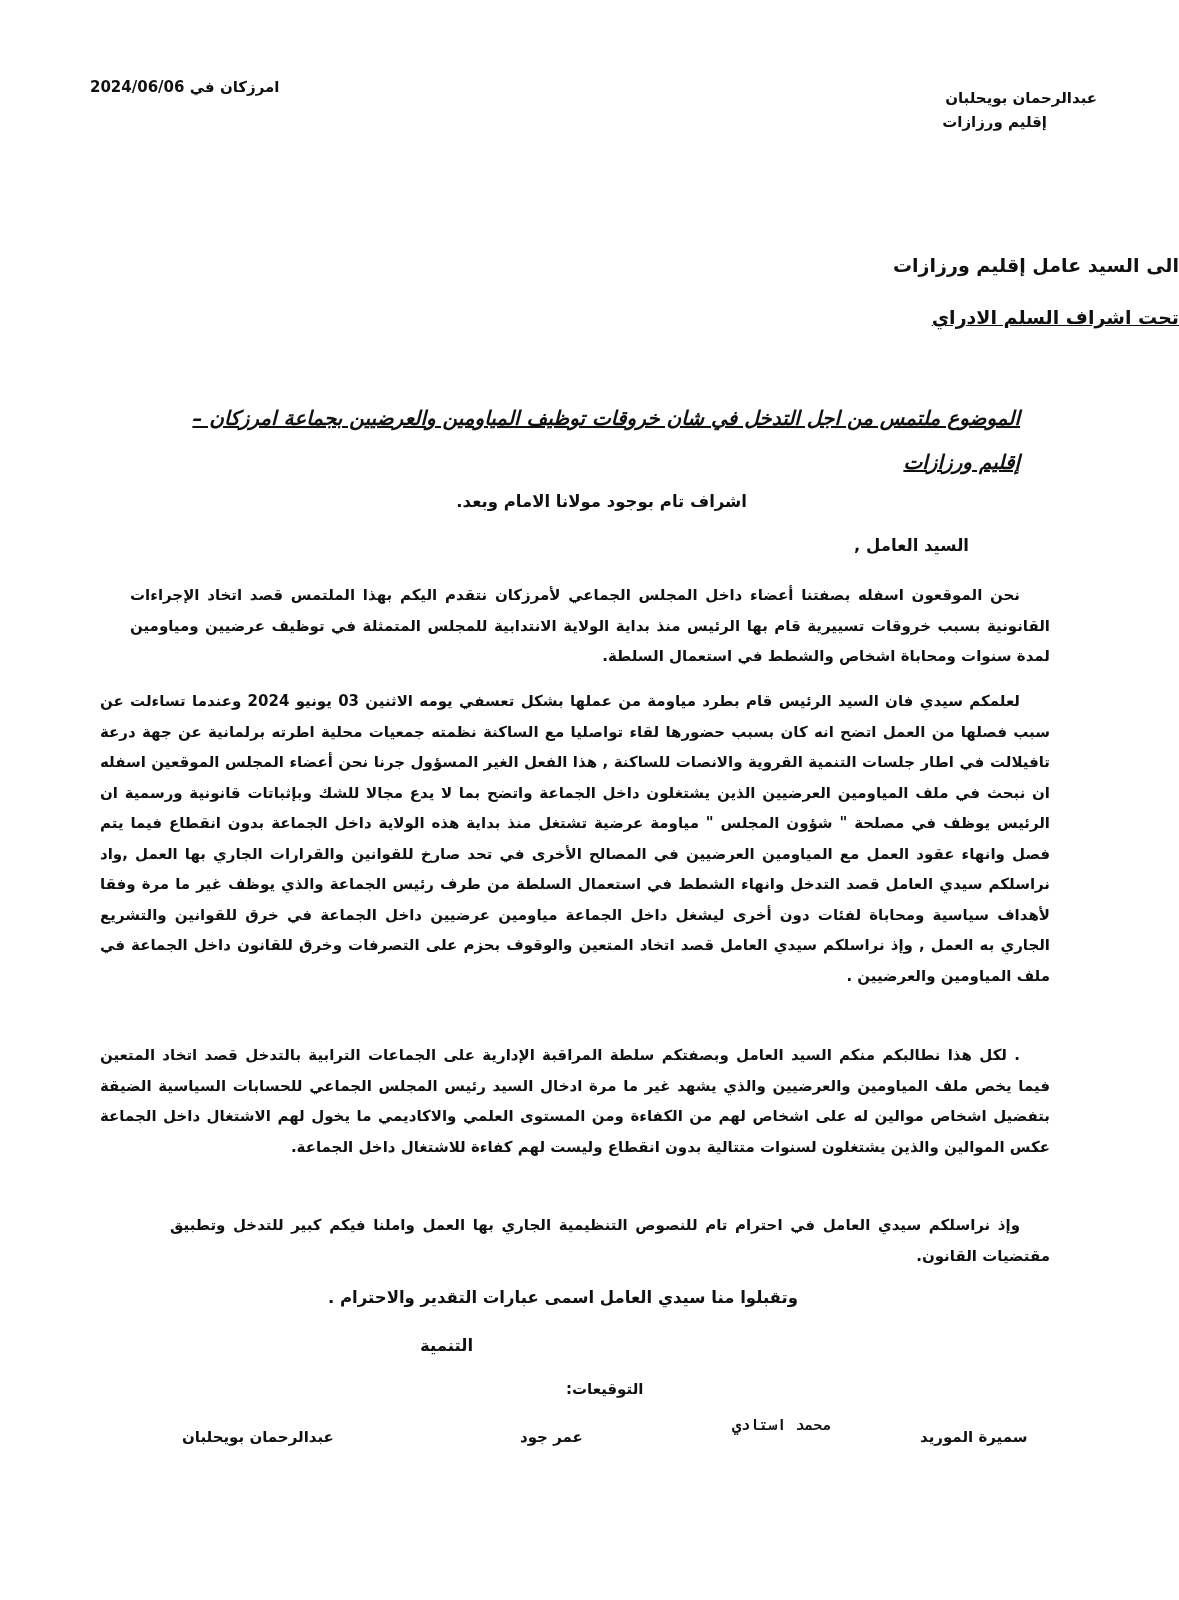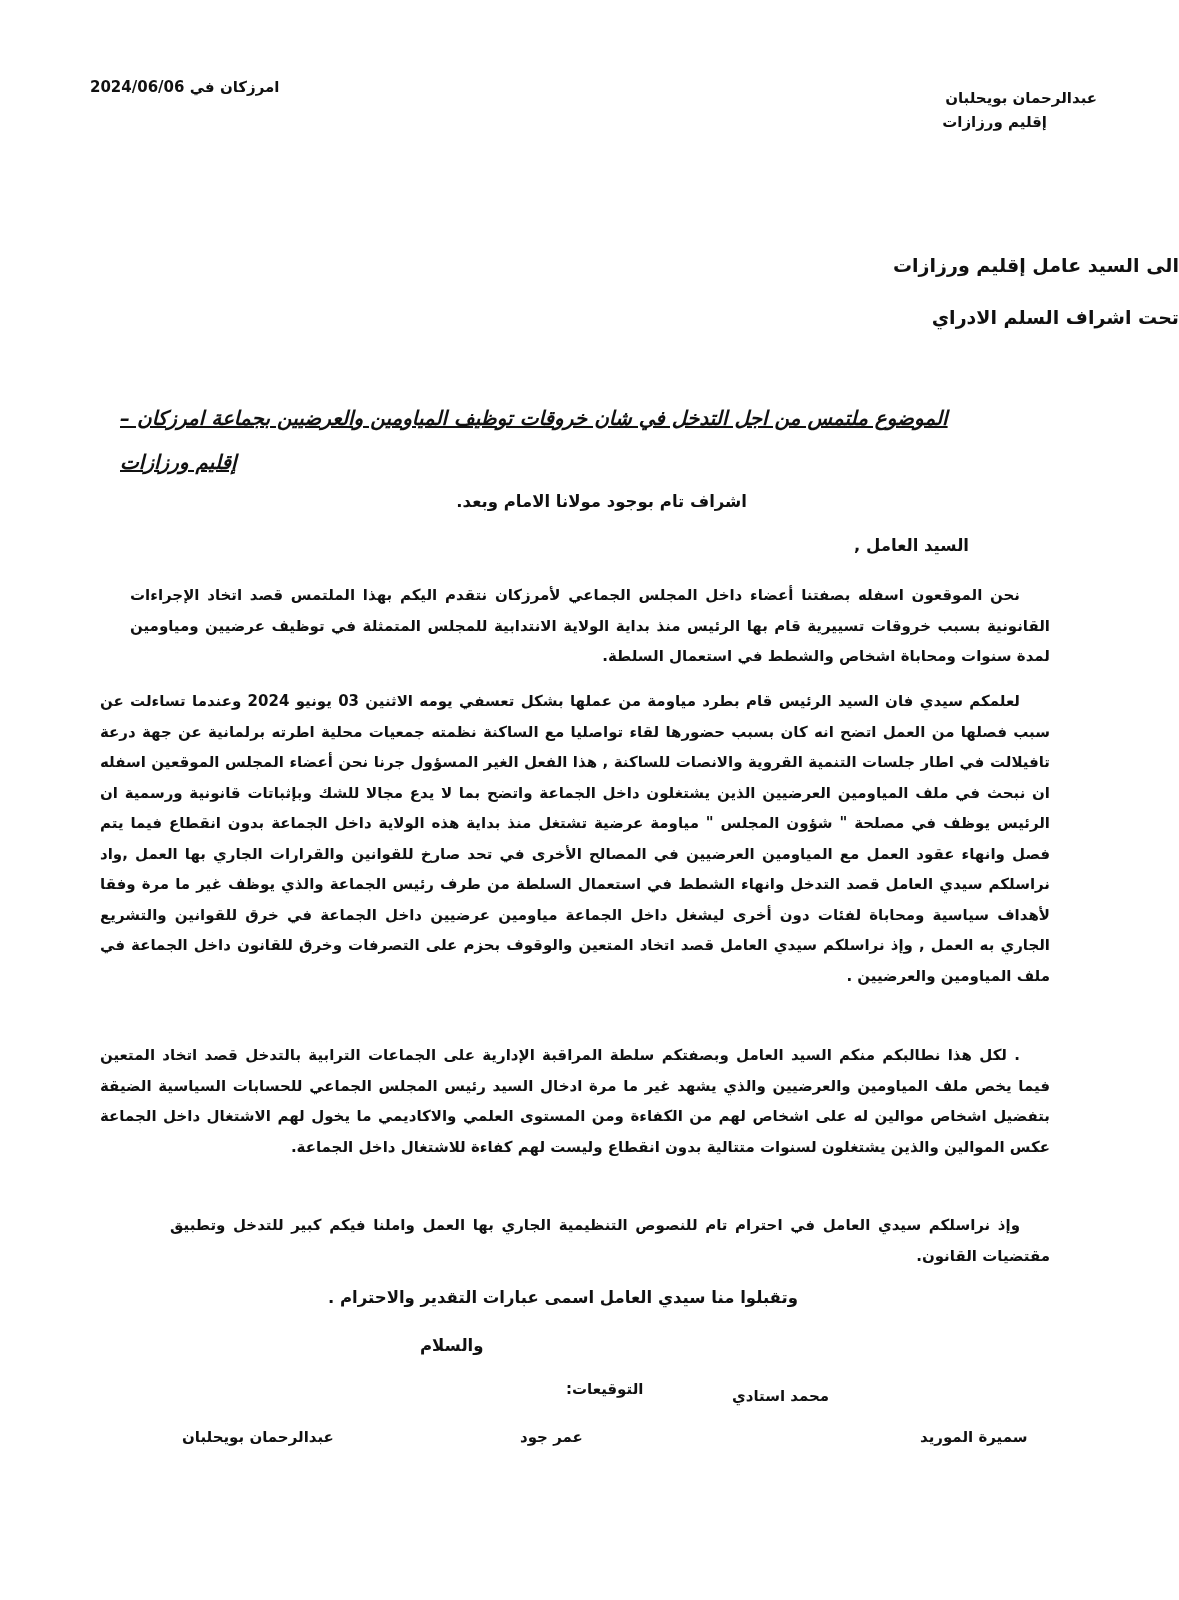--- a/index.html
+++ b/index.html
@@ -15,56 +15,56 @@
     }
     .sender {
       right: 82px; top: 86px; font-size: 15px; font-weight: bold; line-height: 24px;
       text-align: right; direction: rtl;
     }
     .sender .indent { padding-right: 50px; }
     .addr {
       left: 0; width: 1179px; text-align: right; font-size: 19px; font-weight: bold; direction: rtl;
     }
     .subject {
-      left: 120px; width: 900px; top: 396px; text-align: left; font-size: 20px;
+      left: 120px; width: 900px; top: 396px; text-align: right; font-size: 20px;
       font-weight: bold; font-style: italic; text-decoration: underline; line-height: 44px; direction: rtl;
     }
     .para {
       left: 96px; width: 940px; font-size: 15px; font-weight: bold; line-height: 30.5px;
       text-align: justify; direction: rtl;
     }
     .line { font-size: 16.5px; font-weight: bold; direction: rtl; white-space: nowrap; }
     .sig { font-size: 15px; font-weight: bold; direction: rtl; white-space: nowrap; }
   </style>
 </head>
 <body>
 
 <div class="abs date rtl">امرزكان في 2024/06/06</div>
 
 <div class="abs sender">
   <div>عبدالرحمان بويحلبان</div>
   <div class="indent">إقليم ورزازات</div>
 </div>
 
 <div class="abs addr" style="top:254px;">الى السيد عامل إقليم ورزازات</div>
-<div class="abs addr" style="top:306px;">تحت اشراف السلم الادراي</div>
+<div class="abs addr" style="top:306px;text-decoration:underline;">تحت اشراف السلم الادراي</div>
 
 <div class="abs subject">
   <div>الموضوع ملتمس من اجل التدخل في شان خروقات توظيف المياومين والعرضيين بجماعة امرزكان –</div>
   <div>إقليم ورزازات</div>
 </div>
 
 <div class="abs line" style="right:432px; top:492px;">اشراف تام بوجود مولانا الامام وبعد.</div>
 <div class="abs line" style="right:210px; top:536px;">السيد العامل ,</div>
 
 <div class="abs para" style="top:580px; left:130px; width:920px; text-indent:30px;">نحن الموقعون اسفله بصفتنا أعضاء داخل المجلس الجماعي لأمرزكان نتقدم اليكم بهذا الملتمس قصد اتخاد الإجراءات القانونية  بسبب خروقات تسييرية قام بها الرئيس منذ بداية الولاية الانتدابية للمجلس المتمثلة في توظيف عرضيين ومياومين لمدة سنوات ومحاباة اشخاص والشطط في استعمال السلطة.</div>
 <div class="abs para" style="top:686px; left:100px; width:950px; text-indent:30px;">لعلمكم سيدي فان السيد الرئيس قام بطرد  مياومة من عملها بشكل تعسفي  يومه الاثنين 03 يونيو 2024 وعندما تساءلت  عن سبب فصلها من العمل اتضح انه كان بسبب حضورها لقاء تواصليا مع الساكنة نظمته جمعيات محلية اطرته برلمانية عن جهة درعة تافيلالت  في اطار جلسات التنمية القروية والانصات للساكنة , هذا الفعل الغير المسؤول جرنا نحن أعضاء المجلس الموقعين اسفله ان نبحث في ملف المياومين العرضيين الذين يشتغلون داخل الجماعة واتضح بما لا يدع مجالا للشك وبإثباتات قانونية ورسمية ان الرئيس يوظف في مصلحة " شؤون المجلس " مياومة عرضية تشتغل منذ  بداية هذه الولاية داخل الجماعة بدون انقطاع فيما يتم فصل وانهاء عقود العمل مع المياومين العرضيين في المصالح الأخرى في تحد صارخ للقوانين والقرارات الجاري بها العمل ,واد نراسلكم سيدي العامل قصد التدخل وانهاء الشطط في استعمال السلطة من طرف رئيس الجماعة والذي يوظف  غير ما مرة وفقا لأهداف سياسية ومحاباة لفئات دون أخرى ليشغل داخل الجماعة مياومين عرضيين داخل الجماعة في خرق للقوانين والتشريع الجاري به العمل , وإذ نراسلكم سيدي العامل قصد اتخاد المتعين والوقوف بحزم على التصرفات وخرق للقانون داخل الجماعة في ملف المياومين والعرضيين .</div>
 <div class="abs para" style="top:1040px; left:100px; width:950px; text-indent:30px;">. لكل هذا نطالبكم منكم السيد العامل وبصفتكم سلطة المراقبة الإدارية على الجماعات الترابية بالتدخل قصد اتخاد المتعين فيما يخص ملف المياومين والعرضيين والذي يشهد غير ما مرة ادخال السيد رئيس المجلس الجماعي للحسابات السياسية الضيقة بتفضيل اشخاص موالين له على اشخاص لهم من الكفاءة ومن المستوى العلمي والاكاديمي ما يخول لهم الاشتغال داخل الجماعة عكس الموالين والذين يشتغلون لسنوات متتالية بدون انقطاع وليست لهم كفاءة للاشتغال داخل الجماعة.</div>
 <div class="abs para" style="top:1210px; left:170px; width:880px; text-indent:30px;">وإذ نراسلكم سيدي العامل في احترام تام للنصوص التنظيمية الجاري بها العمل واملنا فيكم كبير للتدخل وتطبيق مقتضيات القانون.</div>
 
 <div class="abs line" style="left:328px; top:1288px;">وتقبلوا منا سيدي العامل اسمى عبارات التقدير والاحترام .</div>
-<div class="abs line" style="left:420px; top:1336px;">والسلام</div>
+<div class="abs line" style="left:420px; top:1336px;">التنمية</div>
 
 <div class="abs sig" style="left:566px; top:1380px;">التوقيعات:</div>
 <div class="abs sig" style="left:920px; top:1428px;">سميرة الموريد</div>
-<div class="abs sig" style="left:732px; top:1387px;">محمد استادي</div>
+<div class="abs sig" style="left:732px; top:1416px;font-family:Liberation Mono, monospace;">محمد استادي</div>
 <div class="abs sig" style="left:520px; top:1428px;">عمر جود</div>
 <div class="abs sig" style="left:182px; top:1428px;">عبدالرحمان بويحلبان</div>
 
 </body></html>

